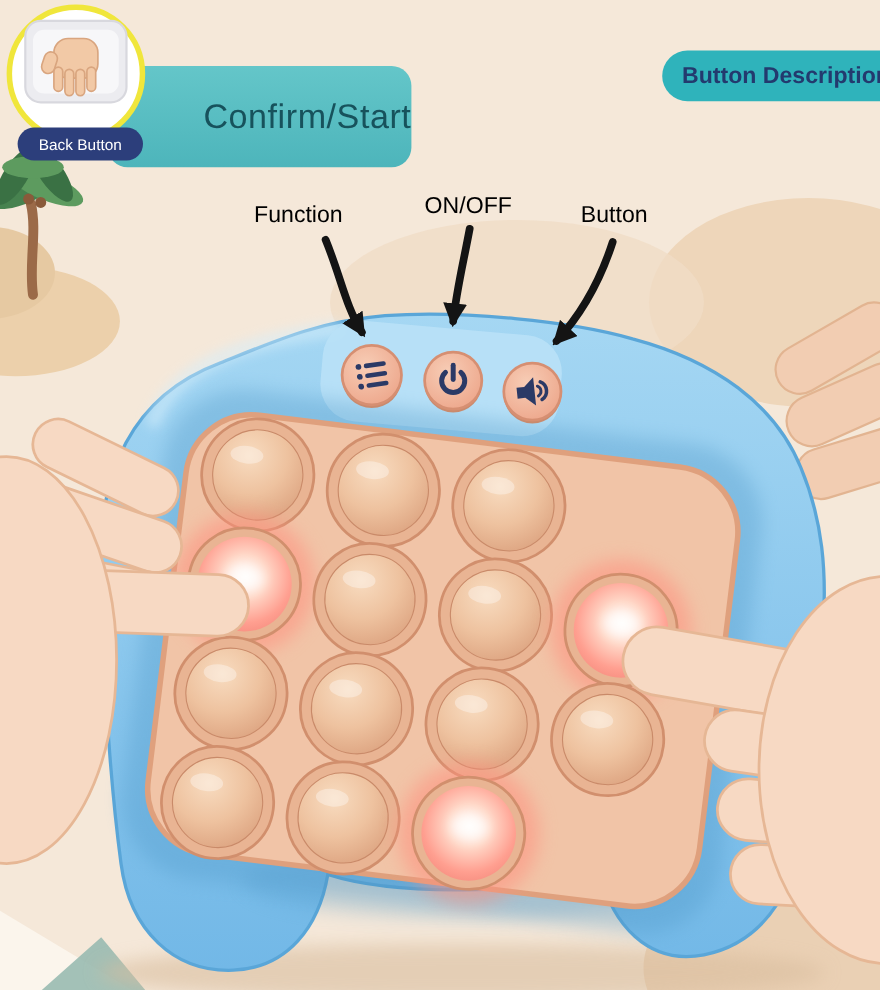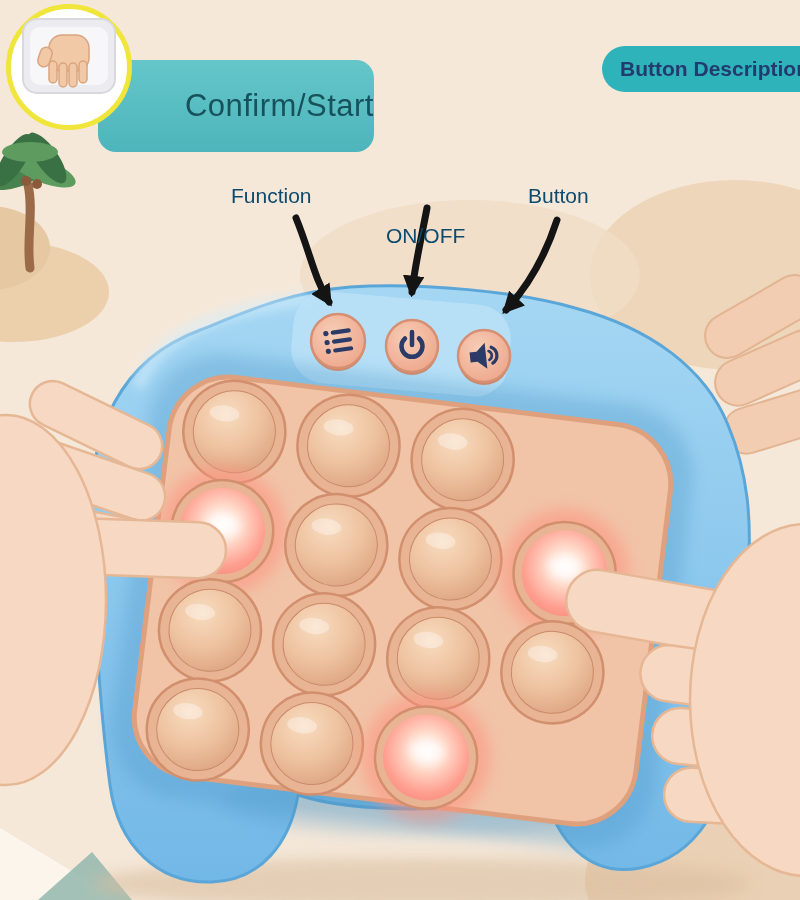--- a/index.html
+++ b/index.html
@@ -33,23 +33,23 @@
   .banner span{font-size:31px;color:#17525c;font-weight:500;letter-spacing:.5px;}
   
   .desc-pill{
     position:absolute;left:602px;top:46px;width:250px;height:46px;
     background:#2fb3bb;border-radius:24px;
     display:flex;align-items:center;
     padding-left:18px;box-sizing:border-box;white-space:nowrap;
   }
   .desc-pill span{font-size:21px;font-weight:700;color:#233a6e;}
   
-  .anno{position:absolute;font-size:21px;color:#0c4a6e;}
+  .anno{position:absolute;font-size:21px;color:#000000;}
   .anno.function{left:231px;top:184px;}
-  .anno.onoff{left:386px;top:176px;margin-top:48px;}
+  .anno.onoff{left:386px;top:176px;}
   .anno.volume{left:528px;top:184px;}
 </style>
 </head>
 <body>
 
 <div class="stage">
 
 <svg class="scene" width="800" height="900" viewBox="0 0 800 900">
   <defs>
     <linearGradient id="consoleGrad" x1="0" y1="0" x2="0" y2="1">
@@ -220,20 +220,23 @@
     <g fill="#f2c9a6" stroke="#d9a57f" stroke-width="1.5">
       <rect x="38" y="26" width="40" height="36" rx="13"></rect>
       <rect x="38" y="52" width="8" height="22" rx="4"></rect>
       <rect x="48" y="54" width="8" height="24" rx="4"></rect>
       <rect x="58" y="54" width="8" height="24" rx="4"></rect>
       <rect x="68" y="52" width="8" height="22" rx="4"></rect>
       <rect x="28" y="38" width="12" height="20" rx="6" transform="rotate(18 34 48)"></rect>
     </g>
   </svg>
 </div>
+<div class="back-pill">
+  <span>Back Button</span>
+</div>
 
 <div class="desc-pill">
   <span>Button Description</span>
 </div>
 
 <div class="anno function">Function</div>
 <div class="anno onoff">ON/OFF</div>
 <div class="anno volume">Button</div>
 
 </div>

